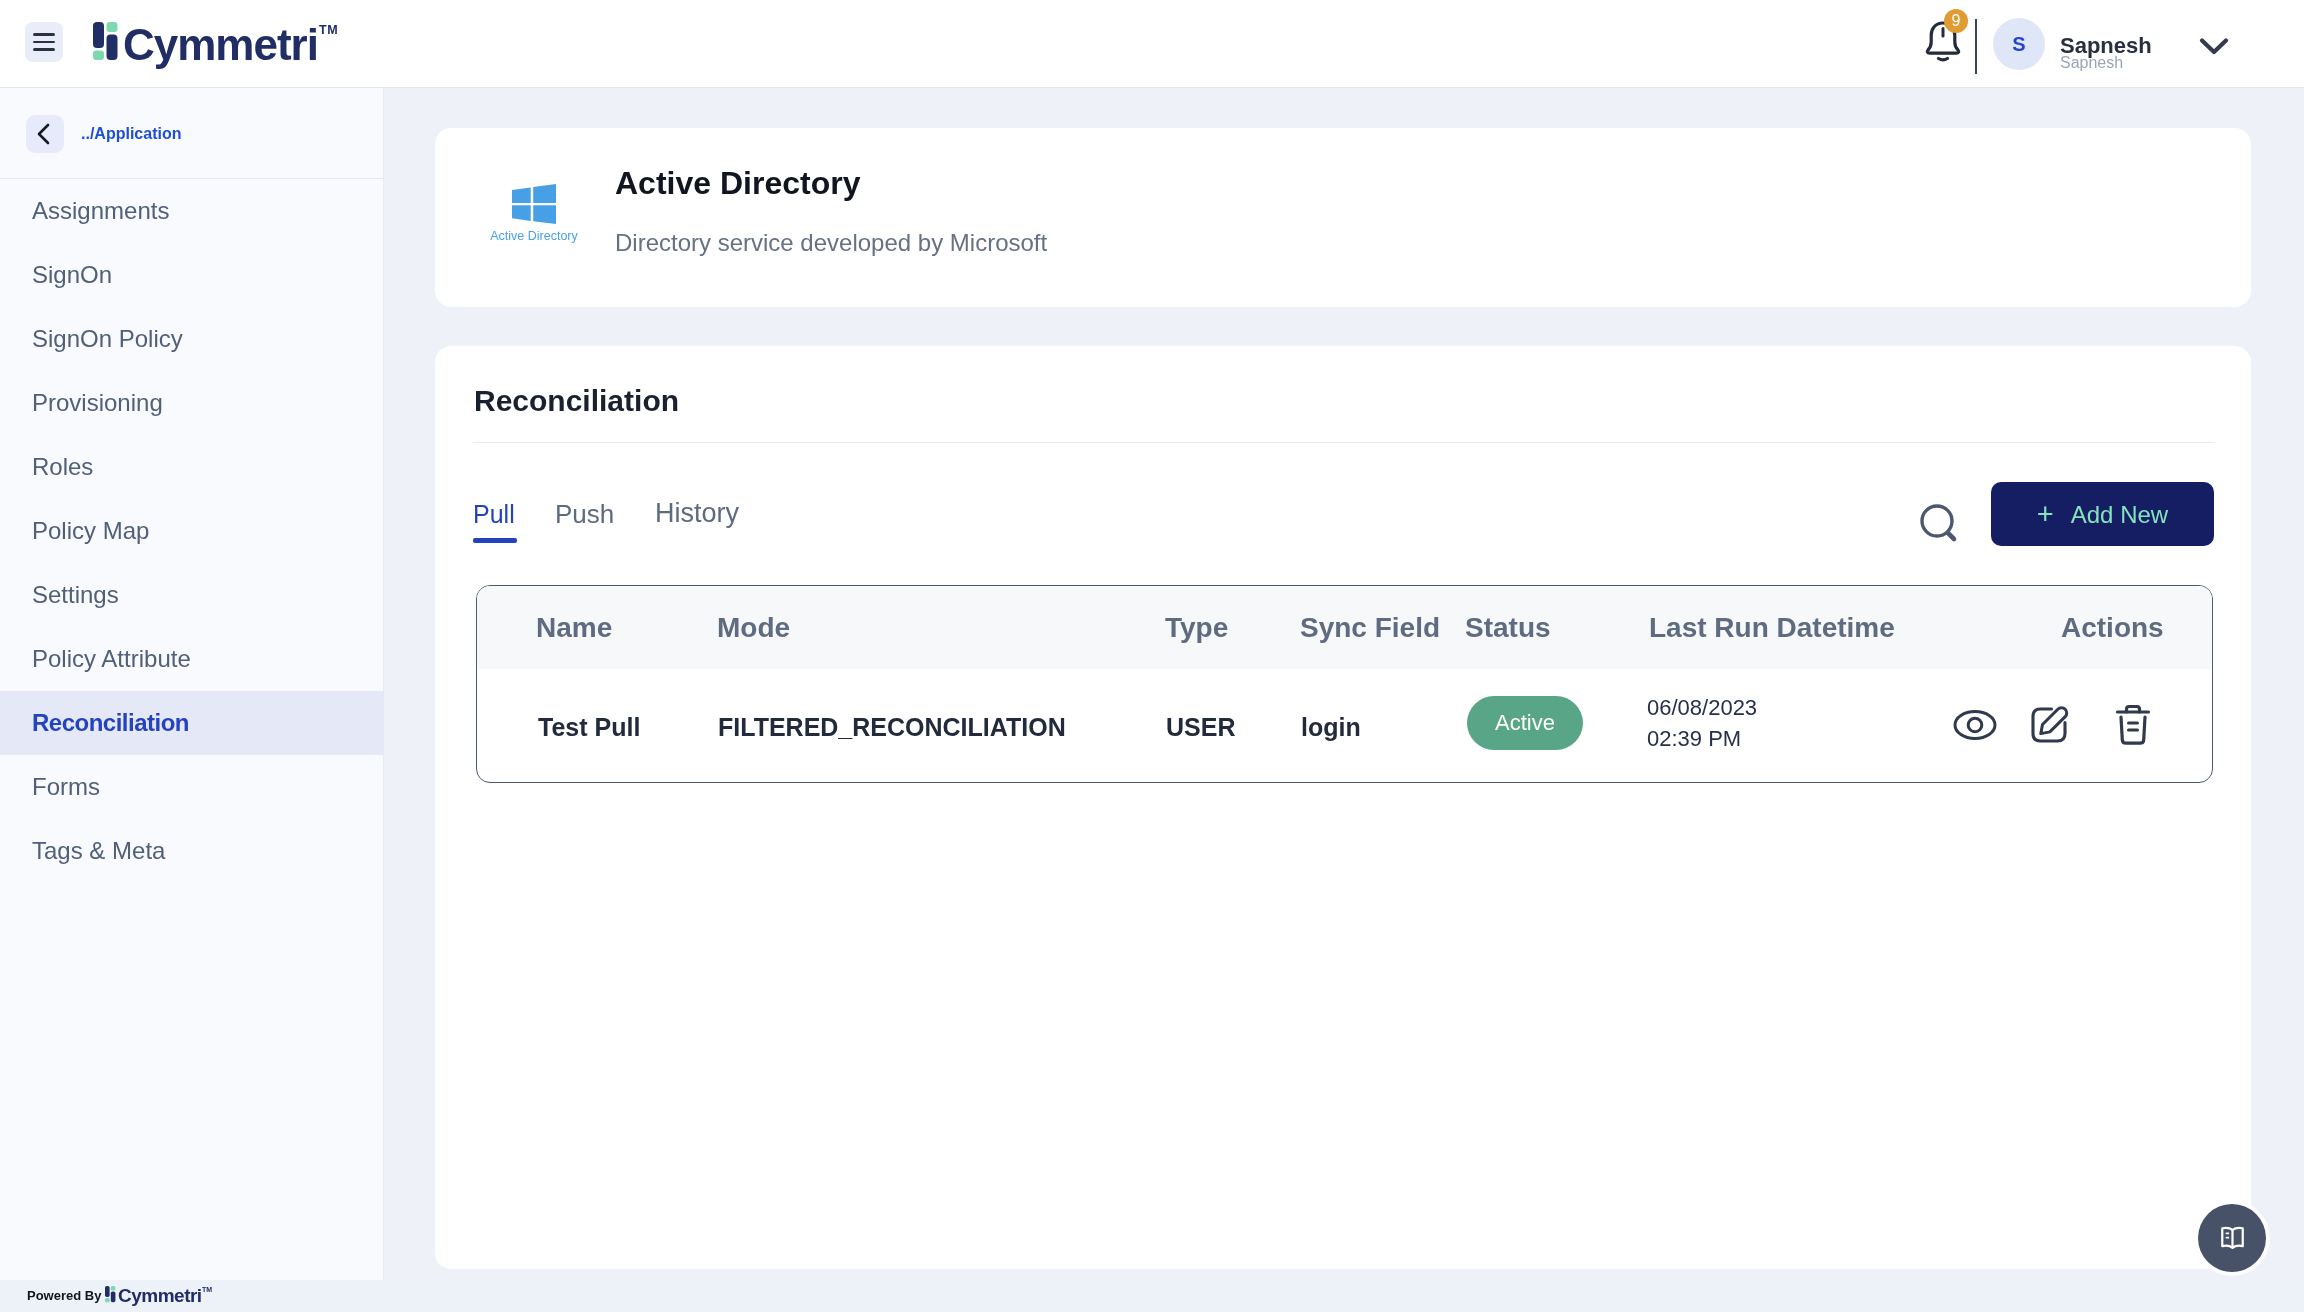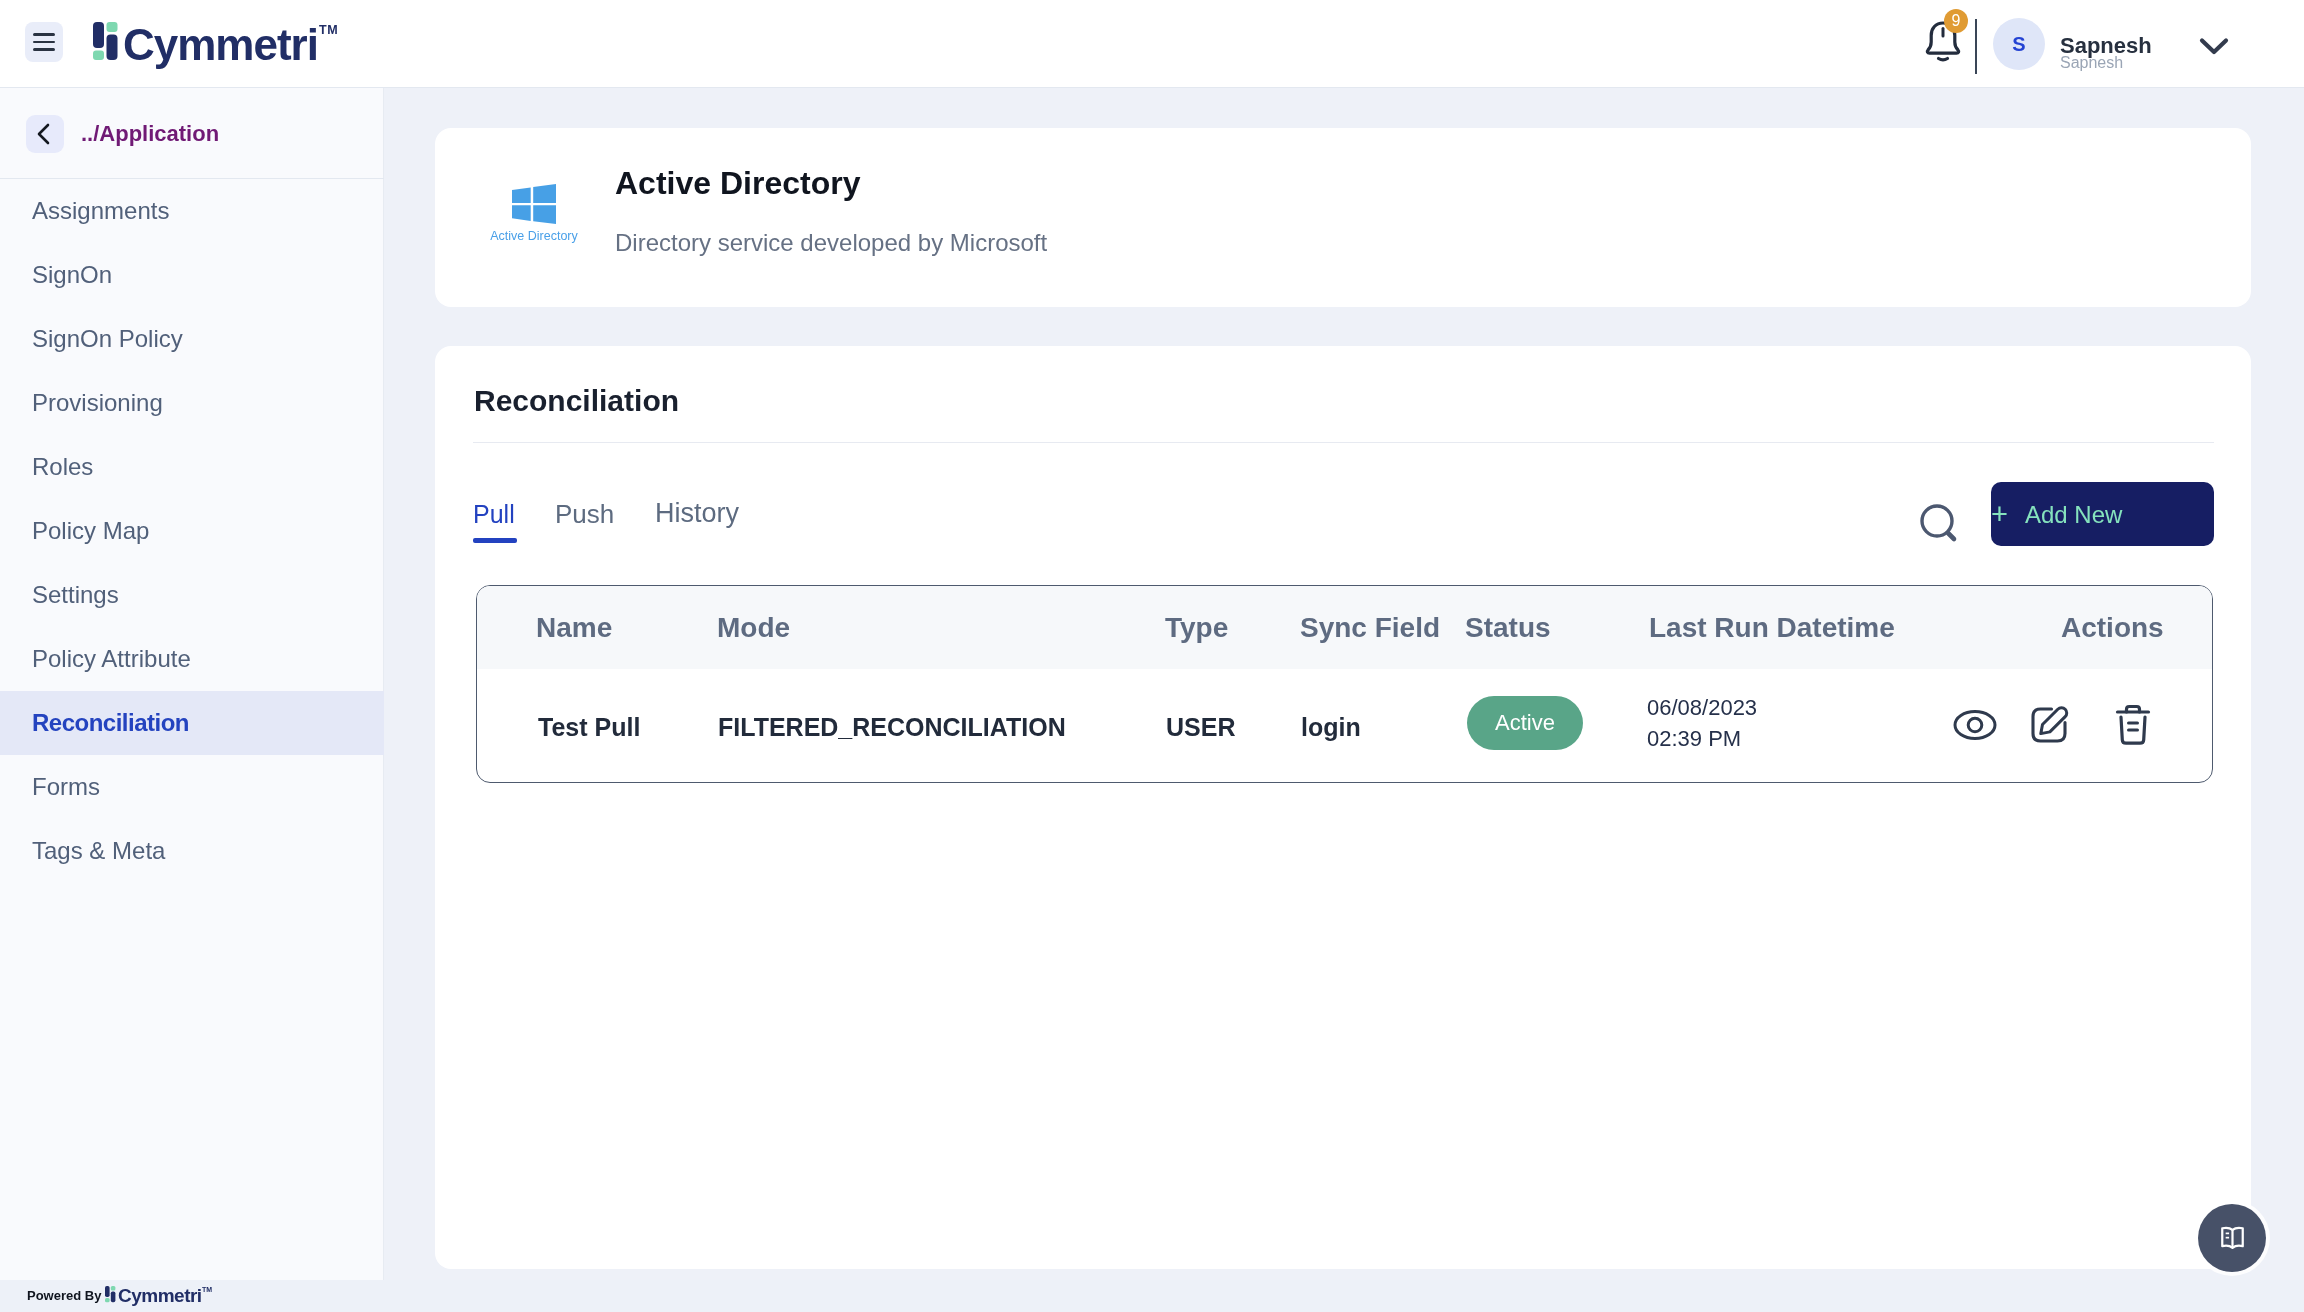--- a/index.html
+++ b/index.html
@@ -21,21 +21,21 @@
   .badge { position:absolute; left:1944px; top:9px; width:24px; height:24px; background:#E09B33; border-radius:50%; color:#fff; font-size:16px; text-align:center; line-height:24px; z-index:2; }
   .hdiv { position:absolute; left:1975px; top:19px; width:2px; height:55px; background:#3A4657; }
   .avatar { position:absolute; left:1993px; top:18px; width:52px; height:52px; background:#DFE6F8; border-radius:50%; color:#2443D3; font-weight:bold; font-size:20px; text-align:center; line-height:52px; }
   .uname { position:absolute; left:2060px; top:34px; font-size:22px; line-height:24px; font-weight:600; color:#27303F; }
   .urole { position:absolute; left:2060px; top:54px; font-size:16px; color:#9AA5B5; }
   .chev { position:absolute; left:2199px; top:37px; }
 
   
   .sidebar { position:absolute; left:0; top:88px; width:384px; height:1192px; background:#F9FAFD; border-right:1px solid #E7EBF2; }
   .backbtn { position:absolute; left:26px; top:27px; width:38px; height:38px; background:#E7EAFB; border-radius:9px; }
-  .apptitle { position:absolute; left:81px; top:27px; height:38px; line-height:38px; font-size:22px; font-weight:600; color:#701a75; }
+  .apptitle { position:absolute; left:81px; top:27px; height:38px; line-height:38px; font-size:16px; font-weight:600; color:#1d4ed8; }
   .sdiv { position:absolute; left:0; top:90px; width:384px; height:1px; background:#E3E8F0; }
   .nav { position:absolute; left:0; top:91px; width:384px; }
   .nav a { display:block; height:64px; line-height:64px; padding-left:32px; font-size:24px; color:#51607A; text-decoration:none; }
   .nav a.active { background:#E4E8F7; color:#2443BF; font-weight:bold; font-size:24px; letter-spacing:-0.5px; }
 
   
   .footer { position:absolute; left:0; top:1280px; width:2304px; height:32px; background:#EDF1F8; z-index:6; }
   .powered { position:absolute; left:27px; top:1288px; font-size:13px; font-weight:bold; color:#10151F; z-index:7; }
 
   
@@ -45,21 +45,21 @@
   .adtitle { position:absolute; left:180px; top:38px; font-size:32px; line-height:34px; font-weight:bold; color:#10151F; }
   .adsub { position:absolute; left:180px; top:101px; font-size:24px; color:#667184; }
 
   .card2 { position:absolute; left:435px; top:346px; width:1816px; height:923px; background:#fff; border-radius:16px; }
   .rtitle { position:absolute; left:39px; top:39px; font-size:30px; line-height:32px; font-weight:bold; color:#19202E; }
   .rdiv { position:absolute; left:38px; top:96px; width:1741px; height:1px; background:#E7EAF1; }
   .tab { position:absolute; top:156px; font-size:25px; line-height:25px; color:#5D6B80; }
   .tab.pull { left:38px; color:#2342C0; }
   .tab-underline { position:absolute; left:38px; top:192px; width:44px; height:4.5px; background:#2342C0; border-radius:2px; }
   .searchicon { position:absolute; left:1483px; top:156px; }
-  .addbtn { position:absolute; left:1556px; top:136px; width:223px; height:64px; background:#161E63; border-radius:10px; color:#85E2BD; font-size:24px; line-height:64px; }
+  .addbtn { position:absolute; left:1556px; top:136px; width:223px; height:64px; background:#161E63; border-radius:10px; color:#85E2BD; font-size:24px; text-align:center; line-height:64px; }
   .addbtn .plus { font-size:29px; font-weight:400; margin-right:17px; vertical-align:-1px; }
 
   .rtable { position:absolute; left:41px; top:239px; width:1737px; height:198px; border:1.6px solid #4E5A6E; border-radius:14px; overflow:hidden; }
   .thead { position:absolute; left:0; top:0; width:100%; height:83px; background:#F6F8FA; }
   .th { position:absolute; top:0; height:83px; line-height:83px; font-size:28px; font-weight:600; color:#5E6B81; }
   .td { position:absolute; top:83px; height:111px; line-height:116px; font-size:25px; font-weight:bold; color:#222B3B; }
   .pill { position:absolute; left:990px; top:110px; width:116px; height:54px; background:#59A588; border-radius:27px; color:#fff; font-size:22px; font-weight:500; text-align:center; line-height:54px; }
   .dt { position:absolute; left:1170px; top:106px; font-size:22px; color:#25304A; line-height:31px; font-weight:normal; }
   .rowicon { position:absolute; top:116px; }
 

